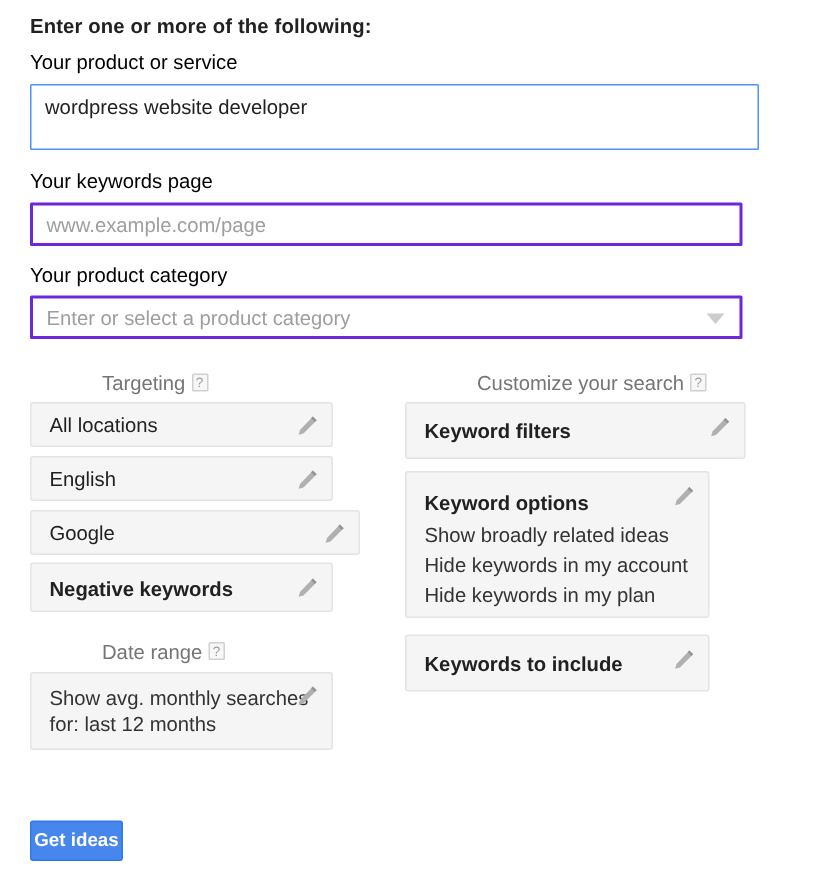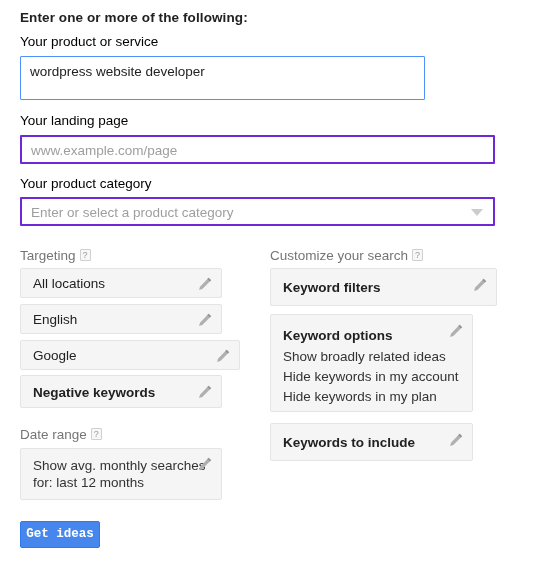--- a/index.html
+++ b/index.html
@@ -53,21 +53,21 @@
     position:absolute;right:10px;top:50%;
     margin-top:-3px;
     width:0;height:0;
     border-left:6px solid transparent;
     border-right:6px solid transparent;
     border-top:7px solid #cccccc;
   }
 
   .group-label{
     position:absolute;
-    font-size:13.5px;color:#757575;
+    font-size:13.5px;color:#757575;margin-left:48px;
   }
   .help{
     display:inline-block;
     width:11px;height:12px;line-height:11px;
     box-sizing:border-box;
     border:1px solid #d0d0d0;
     background:#f7f7f7;
     color:#9a9a9a;
     font-size:9px;
     text-align:center;
@@ -116,25 +116,25 @@
 </style>
 </head>
 <body>
 
 <div class="page">
 
   <div class="section-heading">Enter one or more of the following:</div>
 
   <div class="field-label" style="top:34px;">Your product or service</div>
 
-  <div class="textarea-box" style="top:56px;width:405px;height:44px;">
+  <div class="textarea-box" style="top:56px;width:486px;height:44px;">
     <div class="val">wordpress website developer</div>
   </div>
 
-  <div class="field-label" style="top:113px;">Your landing page</div>
+  <div class="field-label" style="top:113px;">Your keywords page</div>
 
   <div class="input-box" style="top:135px;width:475px;height:29px;">
     <div class="ph">www.example.com/page</div>
   </div>
 
   <div class="field-label" style="top:176px;">Your product category</div>
 
   <div class="input-box" style="top:197px;width:475px;height:29px;">
     <div class="ph">Enter or select a product category</div>
     <span class="caret"></span>
@@ -229,15 +229,15 @@
   <div class="card" style="left:270px;top:423px;width:203px;height:38px;">
     <div class="title bold" style="top:11px;">Keywords to include</div>
     <span class="pencil" style="right:8px;top:8px;">
       <svg viewBox="0 0 16 16" width="16" height="16">
         <path d="M11.6 1.7 L14.1 4.2 L5.3 13 L2.1 13.9 L3.0 10.7 Z" fill="#b0b0b0"></path>
         <path d="M11.6 1.7 L14.1 4.2 L12.9 5.4 L10.4 2.9 Z" fill="#949494"></path>
       </svg>
     </span>
   </div>
 
-  <div class="btn-primary" style="left:20px;top:521px;width:80px;height:27px;font-family:Liberation Mono, monospace;">Get ideas</div>
+  <div class="btn-primary" style="left:20px;top:547px;width:62px;height:27px;">Get ideas</div>
 
 </div>
 
 </body></html>

